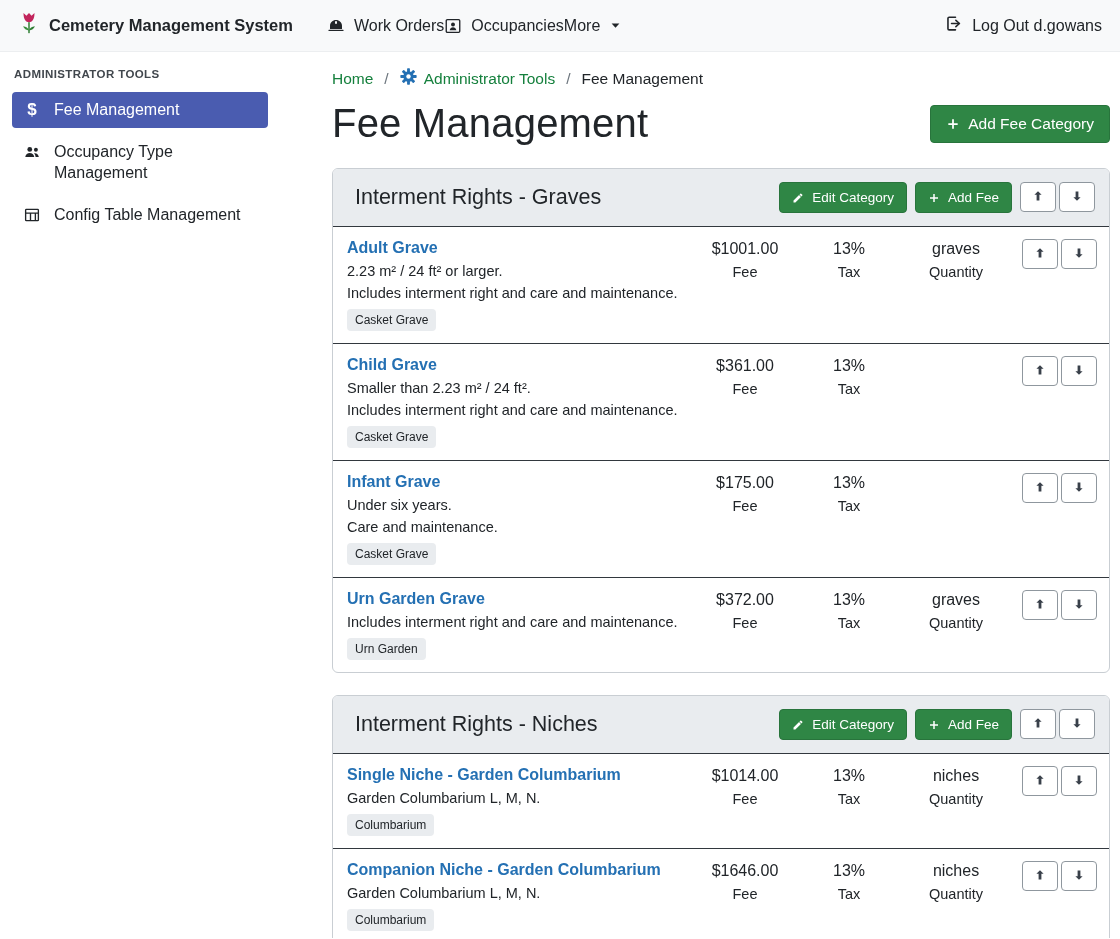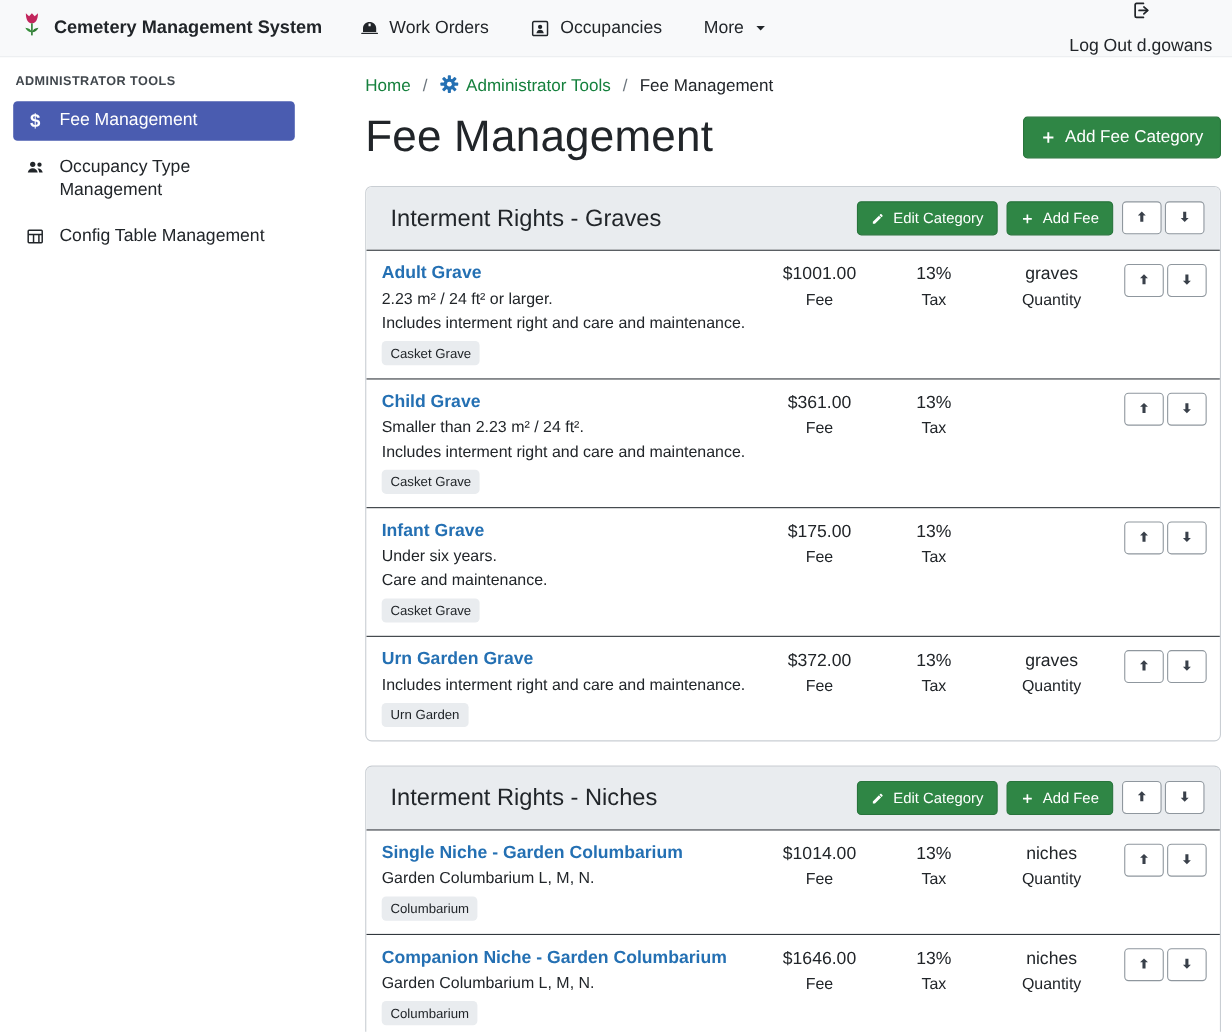--- a/index.html
+++ b/index.html
@@ -12,24 +12,24 @@
   }
   a { text-decoration: none; color: inherit; cursor: pointer; }
   button { font-family: inherit; cursor: pointer; }
 
   
   .navbar {
     height: 52px; background: #f8f9fa; border-bottom: 1px solid #eceef0;
     display: flex; align-items: center; padding: 0 18px;
   }
   .brand { display: flex; align-items: center; gap: 9px; font-weight: 700; font-size: 16.5px; }
-  .nav-links { display: flex; align-items: center; gap: 38px; margin-left: 34px; }
+  .nav-links { display: flex; align-items: center; margin-left: 34px; }
   .nav-link { display: flex; align-items: center; gap: 9px; color: #212529; font-size: 16px; }
   .nav-link svg { display: block; }
-  .logout-link { margin-left: auto; display: flex; align-items: center; gap: 9px; font-size: 16px; flex-direction: column; }
+  .logout-link { margin-left: auto; display: flex; align-items: center; gap: 9px; font-size: 16px; }
 
   
   .layout { display: flex; height: 886px; gap: 40px; }
   .sidebar { width: 280px; flex-shrink: 0; padding: 10px 12px; }
   .sidebar-heading {
     font-size: 11.5px; font-weight: 700; color: #41474d;
     letter-spacing: .4px; margin: 6px 2px 12px;
   }
   .side-item {
     display: flex; gap: 12px; align-items: flex-start;

